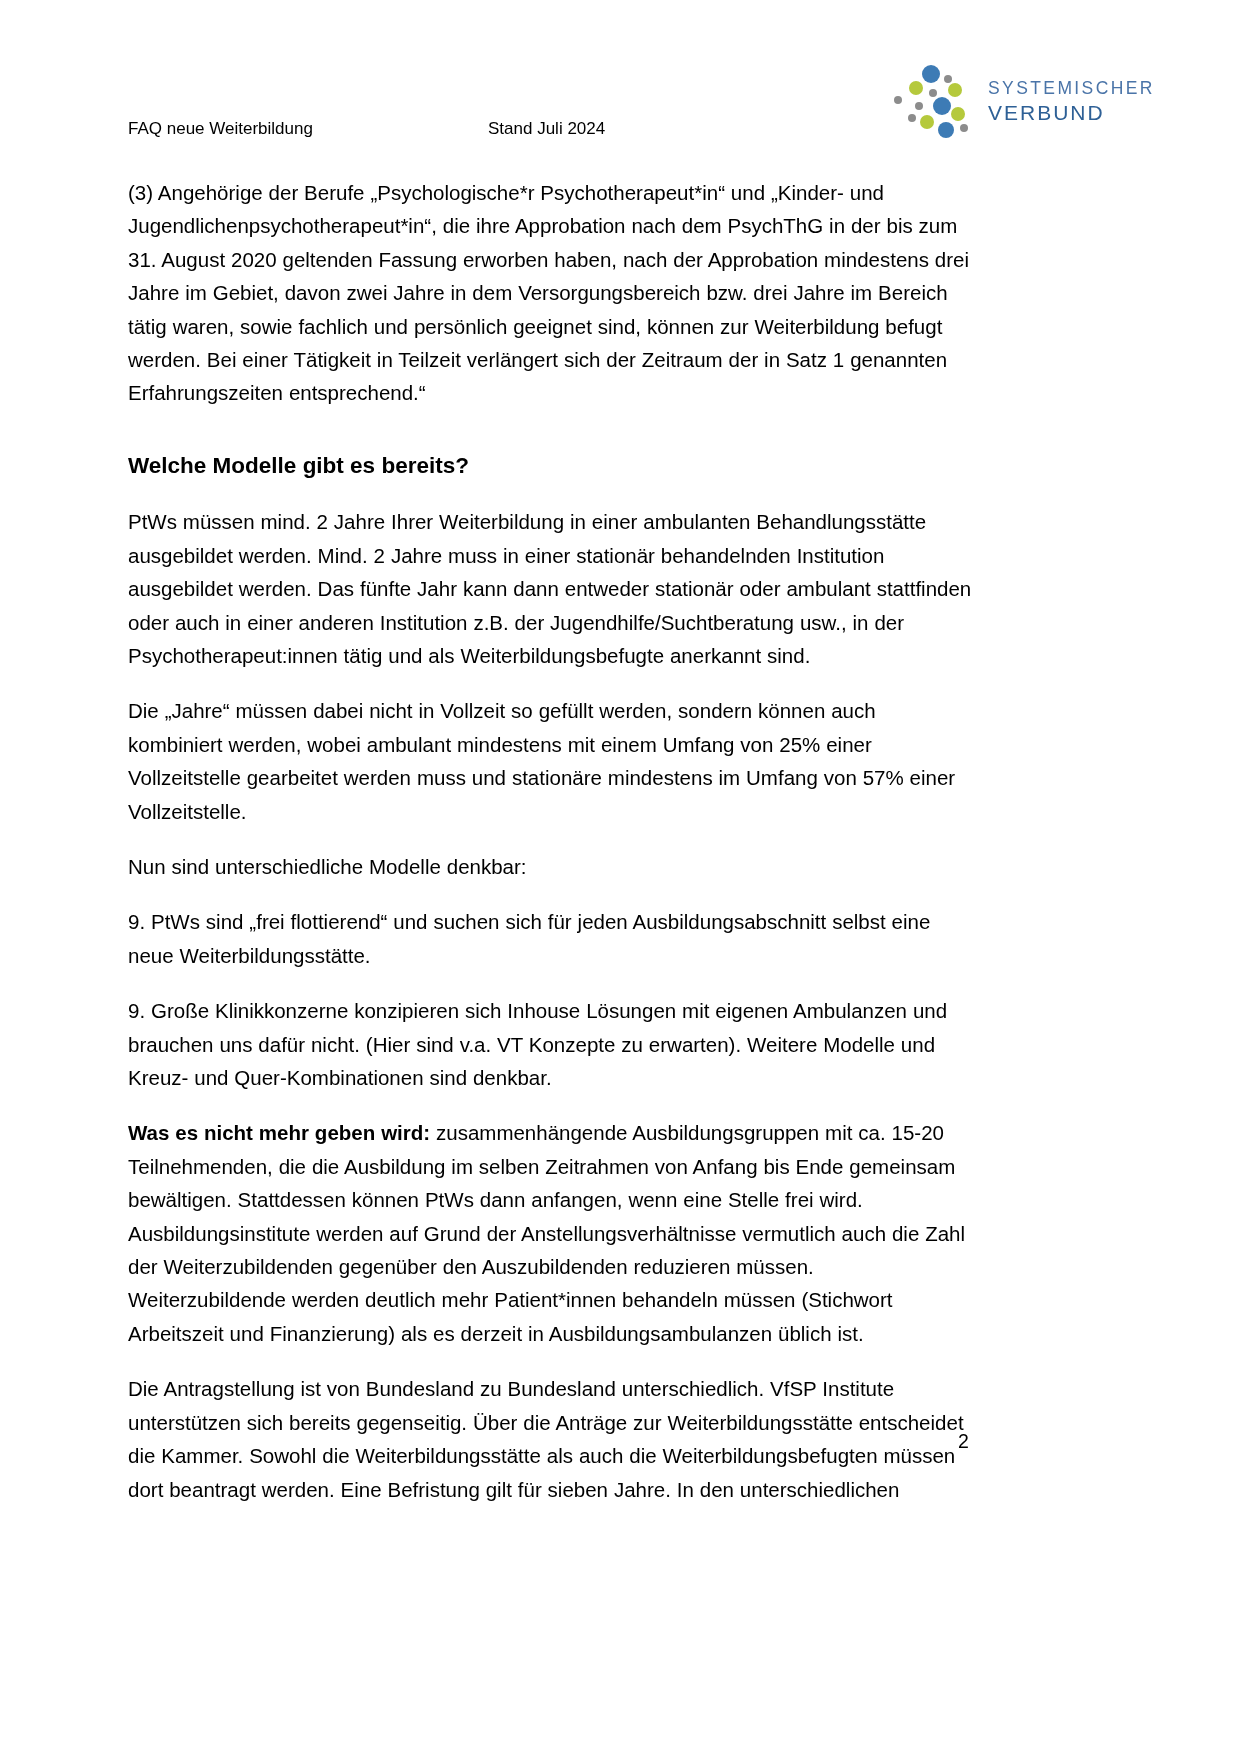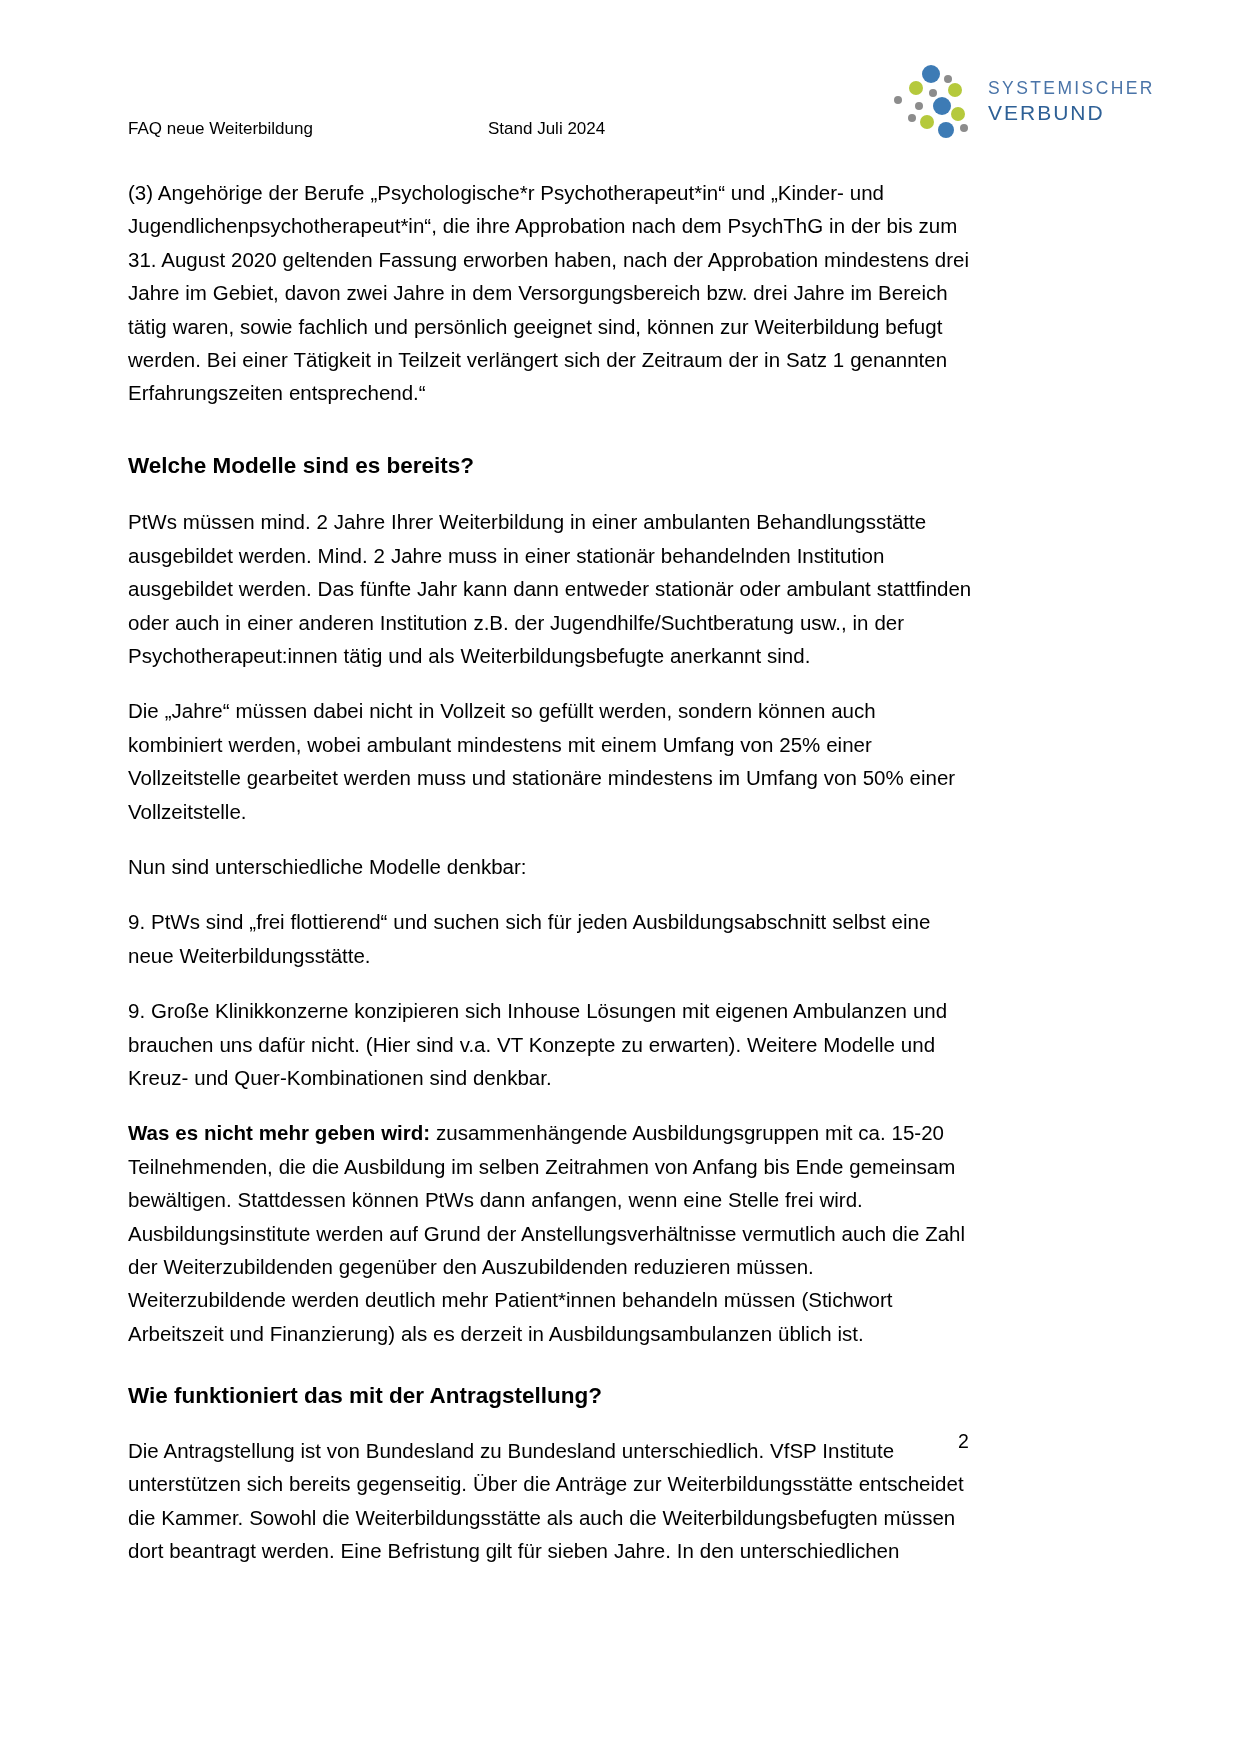--- a/index.html
+++ b/index.html
@@ -139,36 +139,35 @@
   </div>
 
   <div class="runhead">
     <span class="runhead-left">FAQ neue Weiterbildung</span><span class="runhead-right">Stand Juli 2024</span>
   </div>
 
   <div class="body">
 
     <p class="para">(3) Angehörige der Berufe „Psychologische*r Psychotherapeut*in“ und „Kinder- und Jugendlichenpsychotherapeut*in“, die ihre Approbation nach dem PsychThG in der bis zum 31. August 2020 geltenden Fassung erworben haben, nach der Approbation mindestens drei Jahre im Gebiet, davon zwei Jahre in dem Versorgungsbereich bzw. drei Jahre im Bereich tätig waren, sowie fachlich und persönlich geeignet sind, können zur Weiterbildung befugt werden. Bei einer Tätigkeit in Teilzeit verlängert sich der Zeitraum der in Satz 1 genannten Erfahrungszeiten entsprechend.“</p>
 
-    <h2 class="heading">Welche Modelle sind es bereits?</h2>
+    <h2 class="heading">Welche Modelle gibt es bereits?</h2>
 
     <p class="para">PtWs müssen mind. 2 Jahre Ihrer Weiterbildung in einer ambulanten Behandlungsstätte ausgebildet werden. Mind. 2 Jahre muss in einer stationär behandelnden Institution ausgebildet werden. Das fünfte Jahr kann dann entweder stationär oder ambulant stattfinden oder auch in einer anderen Institution z.B. der Jugendhilfe/Suchtberatung usw., in der Psychotherapeut:innen tätig und als Weiterbildungsbefugte anerkannt sind.</p>
 
-    <p class="para">Die „Jahre“ müssen dabei nicht in Vollzeit so gefüllt werden, sondern können auch kombiniert werden, wobei ambulant mindestens mit einem Umfang von 25% einer Vollzeitstelle gearbeitet werden muss und stationäre mindestens im Umfang von 50% einer Vollzeitstelle.</p>
+    <p class="para">Die „Jahre“ müssen dabei nicht in Vollzeit so gefüllt werden, sondern können auch kombiniert werden, wobei ambulant mindestens mit einem Umfang von 25% einer Vollzeitstelle gearbeitet werden muss und stationäre mindestens im Umfang von 57% einer Vollzeitstelle.</p>
 
     <p class="para">Nun sind unterschiedliche Modelle denkbar:</p>
 
     <p class="para">9. PtWs sind „frei flottierend“ und suchen sich für jeden Ausbildungsabschnitt selbst eine neue Weiterbildungsstätte.</p>
 
 
     <p class="para">9. Große Klinikkonzerne konzipieren sich Inhouse Lösungen mit eigenen Ambulanzen und brauchen uns dafür nicht. (Hier sind v.a. VT Konzepte zu erwarten). Weitere Modelle und Kreuz- und Quer-Kombinationen sind denkbar.</p>
 
     <p class="para"><span class="b">Was es nicht mehr geben wird:</span><span> zusammenhängende Ausbildungsgruppen mit ca. 15-20 Teilnehmenden, die die Ausbildung im selben Zeitrahmen von Anfang bis Ende gemeinsam bewältigen. Stattdessen können PtWs dann anfangen, wenn eine Stelle frei wird. Ausbildungsinstitute werden auf Grund der Anstellungsverhältnisse vermutlich auch die Zahl der Weiterzubildenden gegenüber den Auszubildenden reduzieren müssen. Weiterzubildende werden deutlich mehr Patient*innen behandeln müssen (Stichwort Arbeitszeit und Finanzierung) als es derzeit in Ausbildungsambulanzen üblich ist.</span></p>
 
-    <h2 class="heading second">Wie funktioniert das mit der Antragstellung?</h2>
 
     <p class="para">Die Antragstellung ist von Bundesland zu Bundesland unterschiedlich. VfSP Institute unterstützen sich bereits gegenseitig. Über die Anträge zur Weiterbildungsstätte entscheidet die Kammer. Sowohl die Weiterbildungsstätte als auch die Weiterbildungsbefugten müssen dort beantragt werden. Eine Befristung gilt für sieben Jahre. In den unterschiedlichen</p>
 
   </div>
 
   <div class="pagenum">2</div>
 
 </div>
 
 </body></html>

